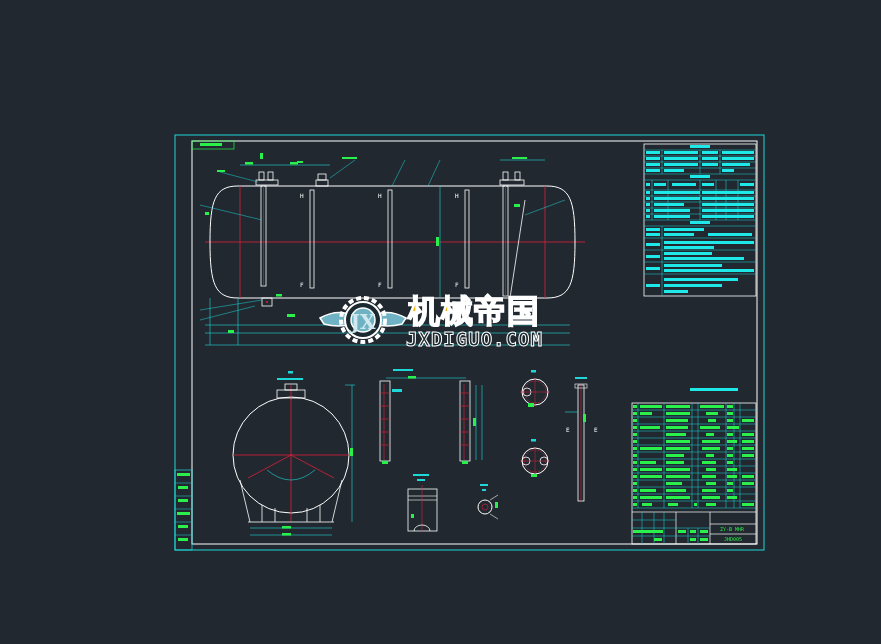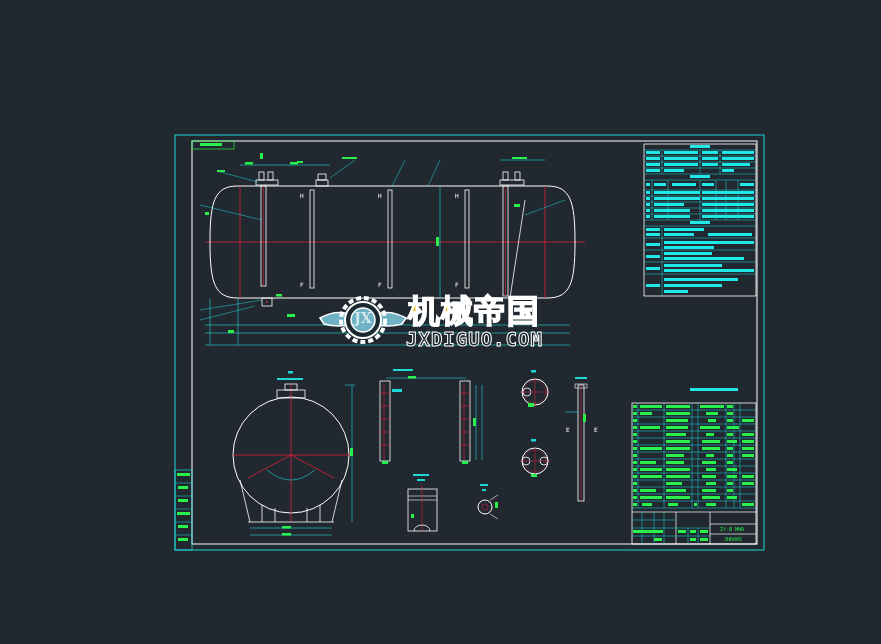--- a/index.html
+++ b/index.html
@@ -4,21 +4,21 @@
 <style>
   html,body{margin:0;padding:0;}
   body{width:881px;height:644px;background:#212830;overflow:hidden;position:relative;font-family:"DejaVu Sans",sans-serif;}
   #canvas{position:absolute;left:0;top:0;width:881px;height:644px;}
   .watermark{position:absolute;left:318px;top:288px;width:272px;height:64px;}
   .wm-title{position:absolute;left:90px;top:2px;font-family:"DejaVu Sans",sans-serif;font-weight:bold;font-size:32px;color:#eab308;letter-spacing:1px;
     -webkit-text-stroke:1.5px #ffffff;text-shadow:0 0 2px #0c1a20;}
   .wm-url{position:absolute;left:88px;top:40px;font-family:"DejaVu Sans Mono",monospace;font-weight:bold;font-size:19px;color:#1b2a30;letter-spacing:1px;
     -webkit-text-stroke:1px #ffffff;}
   .wm-logo{position:absolute;left:0;top:0;width:90px;height:64px;}
-  .wm-jx{position:absolute;left:30px;top:20px;width:30px;text-align:center;font-family:"DejaVu Serif",serif;font-weight:bold;font-size:14px;color:#cfe8ee;}
+  .wm-jx{position:absolute;left:30px;top:20px;width:30px;text-align:center;font-family:"DejaVu Serif",serif;font-weight:bold;font-size:20px;color:#cfe8ee;}
   .cad-text{position:absolute;font-family:"DejaVu Sans Mono",monospace;font-size:5px;color:#29f04a;white-space:nowrap;}
 </style>
 </head>
 <body>
 
 <svg id="canvas" viewBox="0 0 881 644" xmlns="http://www.w3.org/2000/svg">
 
   <rect x="175" y="135" width="589" height="415" fill="none" stroke="#1ed8d8" stroke-width="1"></rect>
 
   <rect x="192" y="141" width="565" height="403" fill="none" stroke="#ffffff" stroke-width="1"></rect>

